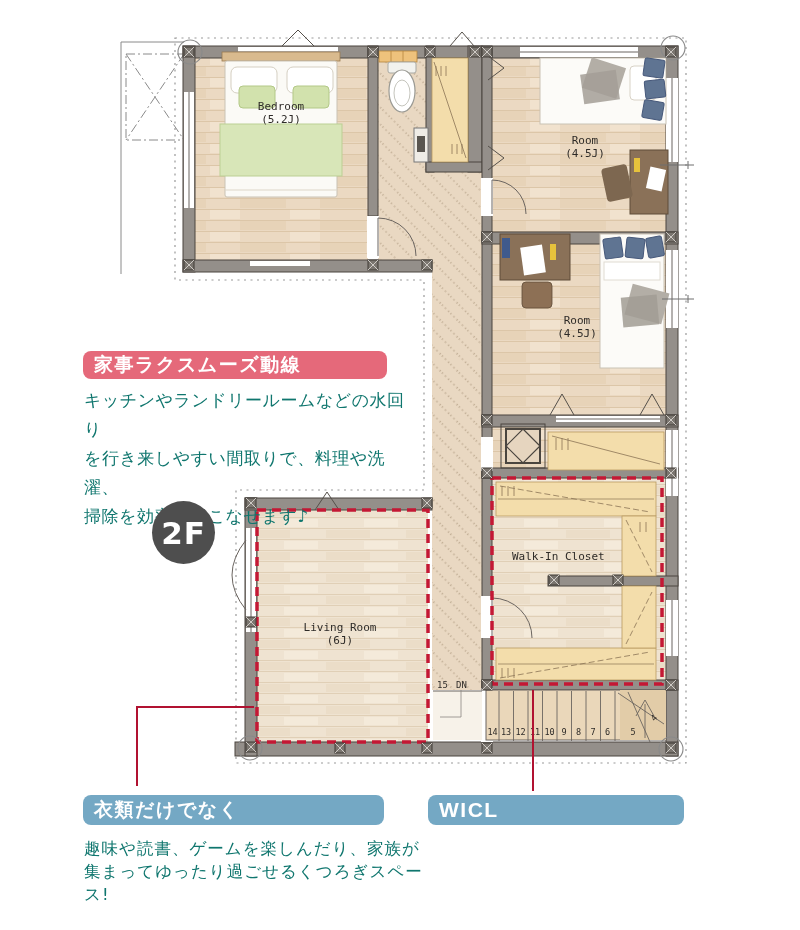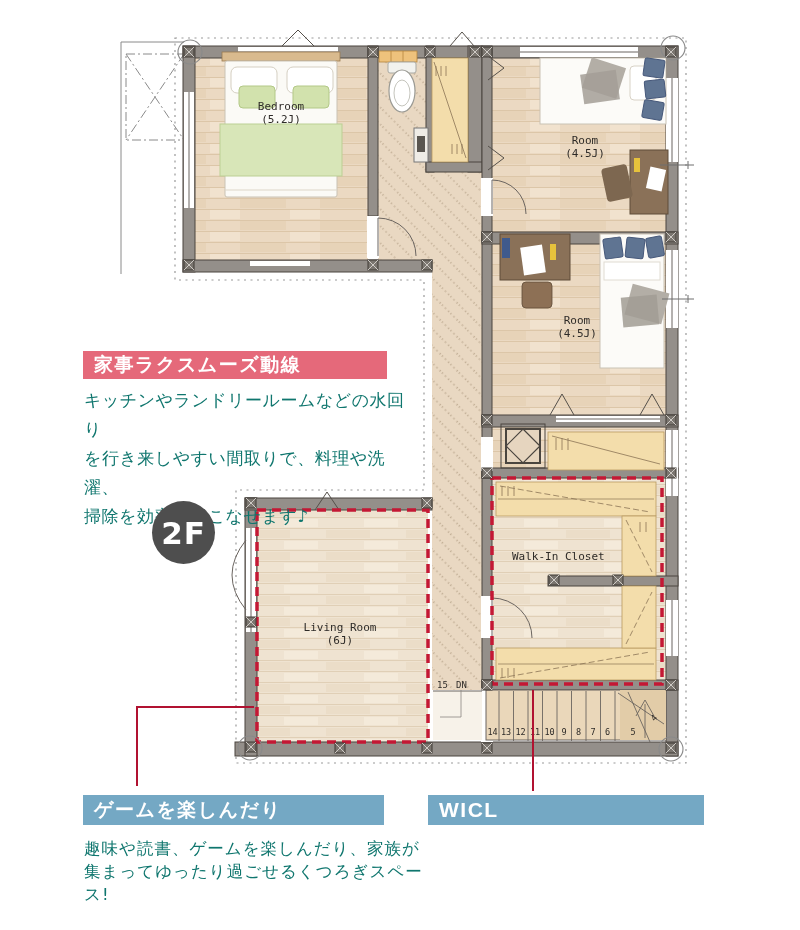--- a/index.html
+++ b/index.html
@@ -4,21 +4,21 @@
 <style>
   html,body{margin:0;padding:0;background:#fff;}
   .canvas{position:relative;width:800px;height:930px;background:#fff;overflow:hidden;
           font-family:"DejaVu Sans",sans-serif;}
   svg.plan{position:absolute;left:0;top:0;}
   .plantext{font-family:"DejaVu Sans Mono",monospace;font-size:11px;fill:#2e2b28;}
   .plantext-sm{font-family:"DejaVu Sans Mono",monospace;font-size:8.5px;fill:#2e2b28;}
   .plantext-xs{font-family:"DejaVu Sans Mono",monospace;font-size:9px;fill:#2e2b28;}
   .callout{position:absolute;}
   .callout-title{color:#fff;font-weight:bold;font-size:19px;letter-spacing:1.5px;
-                 padding:0 16px 0 11px;display:flex;align-items:center;box-sizing:border-box;}
+                 padding:0 16px 0 11px;display:flex;align-items:center;box-sizing:border-box;border-radius:8px;}
   .callout-title.pink{background:var(--accent_pink);}
   .callout-title.blue{background:var(--accent_blue);}
   .callout-body{color:#0f766e;font-size:17px;letter-spacing:.5px;line-height:29px;
                 white-space:pre-line;margin:7px 0 0 1px;}
   .callout-body.tight{font-size:16.5px;line-height:23px;letter-spacing:1px;margin-top:12px;}
   .floor-badge{position:absolute;left:152px;top:501px;width:63px;height:63px;border-radius:50%;
                background:var(--badge_gray);color:#fff;font-weight:bold;font-size:31px;
                display:flex;align-items:center;justify-content:center;letter-spacing:1px;}
 </style>
 </head>
@@ -311,22 +311,22 @@
 <div class="callout" style="left:83px;top:351px;width:330px;">
   <div class="callout-title pink" style="width:304px;height:28px;">家事ラクスムーズ動線</div>
   <div class="callout-body">キッチンやランドリールームなどの水回り
 を行き来しやすい間取りで、料理や洗濯、
 掃除を効率よくこなせます♪</div>
 </div>
 
 <div class="floor-badge">2F</div>
 
 <div class="callout" style="left:83px;top:795px;width:340px;">
-  <div class="callout-title blue" style="width:301px;height:30px;">ゲームを楽しんだり</div>
+  <div class="callout-title blue" style="width:301px;height:30px;">衣類だけでなく</div>
   <div class="callout-body tight">趣味や読書、ゲームを楽しんだり、家族が
 集まってゆったり過ごせるくつろぎスペース!</div>
 </div>
 
 <div class="callout" style="left:428px;top:795px;width:300px;">
-  <div class="callout-title blue" style="width:276px;height:30px;font-family:'Liberation Sans',sans-serif;font-size:21px;">WICL</div>
+  <div class="callout-title blue" style="width:256px;height:30px;font-family:'Liberation Sans',sans-serif;font-size:21px;">WICL</div>
 </div>
 
 </div>
 
 </body></html>

